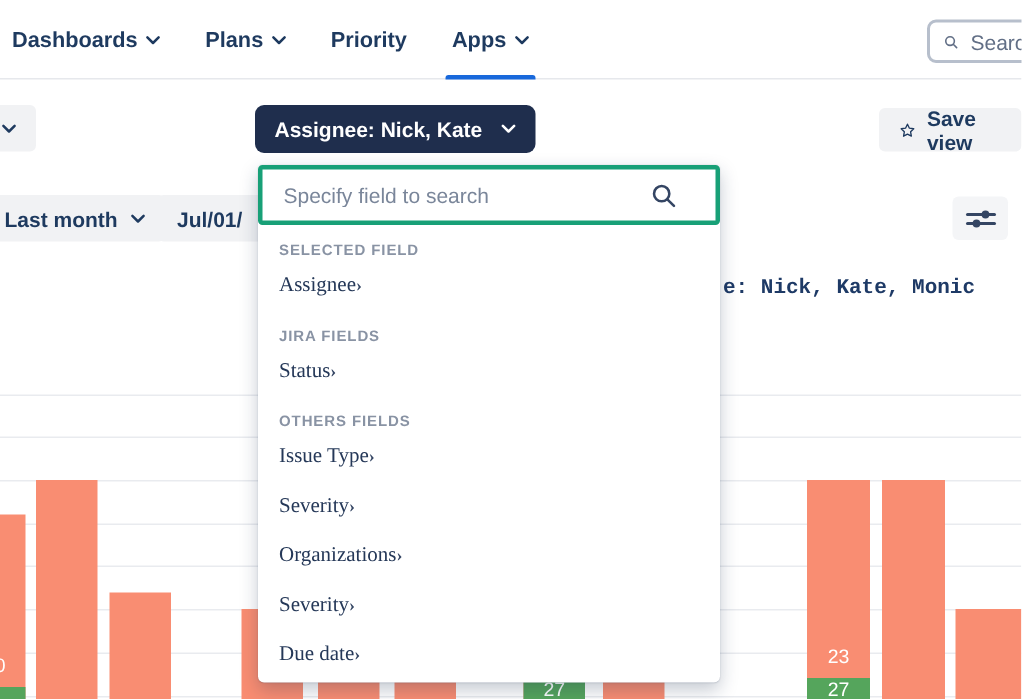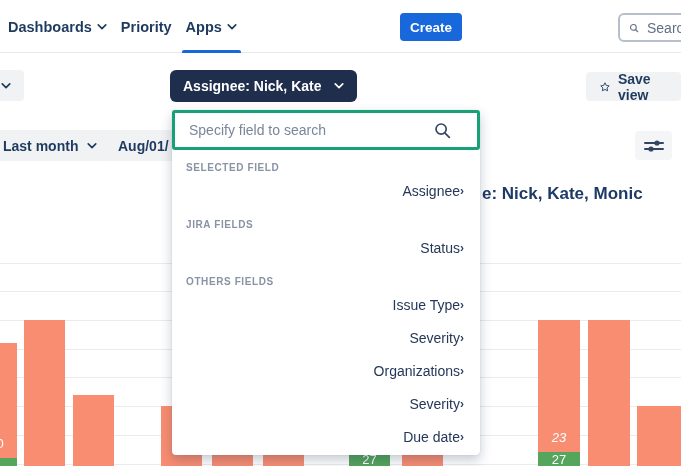--- a/index.html
+++ b/index.html
@@ -4,21 +4,21 @@
 <style>
   * { margin:0; padding:0; box-sizing:border-box; }
   html,body { width:681px; height:466px; }
   body {
     position:relative; overflow:hidden; background:#ffffff;
     font-family:"Liberation Sans", sans-serif; color:#1e3a5f;
   }
   
   .topnav { position:absolute; left:0; top:0; width:681px; height:53px;
             border-bottom:1px solid #e6e8ec; background:#fff; z-index:6; }
-  .nav-items { position:absolute; left:8px; top:0; height:53px; display:flex; align-items:center; gap:14px; }
+  .nav-items { position:absolute; left:8px; top:0; height:53px; display:flex; align-items:center; gap:30px; }
   .nav-item { display:flex; align-items:center; gap:5px; font-size:14.5px; font-weight:600;
               color:#1e3a5f; cursor:pointer; height:53px; position:relative; }
   .nav-item.active::after { content:""; position:absolute; left:-4px; right:-4px; bottom:0;
               height:3px; background:#1868db; border-radius:2px 2px 0 0; }
   .chev { width:10px; height:10px; flex:0 0 auto; }
   .create-btn { position:absolute; left:400px; top:13px; width:62px; height:28px;
               background:#1868db; color:#fff; border:none; border-radius:4px;
               font-size:13.5px; font-weight:700; font-family:inherit; cursor:pointer; }
   .search-box { position:absolute; left:618px; top:13px; width:110px; height:29px;
               border:2px solid #b7bfcc; border-radius:6px; background:#fff;
@@ -28,22 +28,22 @@
           display:flex; align-items:center; gap:9px; padding:0 13px;
           font-size:14px; font-weight:600; color:#1e3a5f; cursor:pointer; }
   .pill-board   { left:-12px; top:70px; }
   .pill-assignee{ left:170px; top:70px; height:32px; background:#1f2e4d; color:#fff; border-radius:6px; z-index:7; gap:12px;text-align:center;}
   .pill-save    { left:586px; top:72px; height:29px; gap:7px; font-weight:600; }
   .pill-range   { left:-10px; top:130px; }
   .pill-date    { left:105px; top:130px; width:150px; z-index:1; font-weight:600;}
   .btn-sliders  { left:635px; top:131px; width:37px; height:29px; padding:0;
                   justify-content:center; background:#f4f5f7; }
   
-  .chart-title { position:absolute; left:482px; top:184px; font-size:17px; font-weight:700;
-                 color:#1e3a66; white-space:nowrap; z-index:2; }
+  .chart-title { position:absolute; left:482px; top:184px; font-size:14px; font-weight:700;
+                 color:#1e3a66; white-space:nowrap; z-index:2;font-family:Liberation Mono, monospace; }
   
   .chart { position:absolute; left:0; top:258px; width:681px; height:208px; overflow:hidden; z-index:1; }
   .gridline { position:absolute; left:0; width:681px; height:1px; background:#e9ebef; }
   .bar { position:absolute; bottom:0; background:#f98d72; }
   .bar .seg-green { position:absolute; left:0; right:0; bottom:0; background:#55a55c; }
   .bar .bar-label { position:absolute; left:0; right:0; text-align:center; color:#fff;
                     font-size:13px; font-weight:500; }
   
   .dropdown { position:absolute; left:172px; top:110px; width:308px; height:345px; z-index:20;
               background:#fff; border-radius:3px 3px 4px 4px;
@@ -51,45 +51,50 @@
   .dd-search { position:absolute; left:0; top:0; width:308px; height:40px;
                border:3px solid #18a077; border-radius:3px; background:#fff;
                display:flex; align-items:center; padding:0 26px 0 14px; }
   .dd-search input { flex:1; border:none; outline:none; font-family:inherit; font-size:14px;
                color:#1e3a5f; background:transparent; }
   .dd-search input::placeholder { color:#7a869a; }
   .dd-body { position:absolute; left:0; top:40px; width:308px; }
   .dd-header { margin-top:10px; height:14px; padding-left:14px; font-size:10px; font-weight:600;
                letter-spacing:0.6px; color:#8993a4; text-transform:uppercase; display:flex; align-items:center; }
   .dd-item { height:33px; padding:0 16px 0 14px; display:flex; align-items:center;
-             justify-content:flex-end; font-size:14px; font-weight:500; color:#253858; cursor:pointer; }
+             justify-content:flex-start; font-size:14px; font-weight:500; color:#253858; cursor:pointer;font-family:Liberation Serif, serif; }
   .dd-item .chev-right { font-size:12px; font-weight:700; color:#344563; }
 </style>
 </head>
 <body>
 
 <div class="topnav">
   <div class="nav-items">
       <div class="nav-item">
         <span>Dashboards</span>
         <svg class="chev" viewBox="0 0 12 8">
           <polyline points="1.5,1.5 6,6 10.5,1.5" fill="none" stroke="#1e3a5f" stroke-width="2" stroke-linecap="round" stroke-linejoin="round"></polyline>
         </svg>
       </div>
       <div class="nav-item">
+        <span>Plans</span>
+        <svg class="chev" viewBox="0 0 12 8">
+          <polyline points="1.5,1.5 6,6 10.5,1.5" fill="none" stroke="#1e3a5f" stroke-width="2" stroke-linecap="round" stroke-linejoin="round"></polyline>
+        </svg>
+      </div>
+      <div class="nav-item">
         <span>Priority</span>
       </div>
       <div class="nav-item active">
         <span>Apps</span>
         <svg class="chev" viewBox="0 0 12 8">
           <polyline points="1.5,1.5 6,6 10.5,1.5" fill="none" stroke="#1e3a5f" stroke-width="2" stroke-linecap="round" stroke-linejoin="round"></polyline>
         </svg>
       </div>
     </div>
-  <button class="create-btn">Create</button>
   <div class="search-box">
     <svg class="chev" width="14" height="14" viewBox="0 0 16 16">
       <circle cx="7" cy="7" r="4.6" fill="none" stroke="#626f86" stroke-width="1.7"></circle>
       <line x1="10.4" y1="10.4" x2="14" y2="14" stroke="#626f86" stroke-width="1.7" stroke-linecap="round"></line>
     </svg>
     <span>Search</span>
   </div>
 </div>
 
 <div class="pill pill-board">
@@ -113,21 +118,21 @@
 </div>
 
 <div class="pill pill-range">
   <span>Last month</span>
   <svg class="chev" viewBox="0 0 12 8">
     <polyline points="1.5,1.5 6,6 10.5,1.5" fill="none" stroke="#1e3a5f" stroke-width="2" stroke-linecap="round" stroke-linejoin="round"></polyline>
   </svg>
 </div>
 
 <div class="pill pill-date">
-  <span>Aug/01/</span>
+  <span>Jul/01/</span>
 </div>
 
 <div class="pill btn-sliders">
   <svg width="22" height="16" viewBox="0 0 22 16">
     <line x1="2" y1="5" x2="20" y2="5" stroke="#344563" stroke-width="2" stroke-linecap="round"></line>
     <circle cx="14" cy="5" r="2.6" fill="#344563"></circle>
     <line x1="2" y1="11" x2="20" y2="11" stroke="#344563" stroke-width="2" stroke-linecap="round"></line>
     <circle cx="8" cy="11" r="2.6" fill="#344563"></circle>
   </svg>
 </div>
@@ -152,21 +157,21 @@
     <div class="bar" style="left: 161px; width: 41px; top: 148.1px;"></div>
     <div class="bar" style="left: 212px; width: 41px; top: 176.8px;"></div>
     <div class="bar" style="left: 263px; width: 41px; top: 176.8px;"></div>
     <div class="bar" style="left: 349px; width: 41px; top: 165.32px;">
       <div class="seg-green" style="height: 13.98px;"></div>
       <span class="bar-label" style="bottom: -1px;">27</span>
     </div>
     <div class="bar" style="left: 402px; width: 41px; top: 176.8px;"></div>
     <div class="bar" style="left: 538px; width: 42px; top: 62px;">
       <div class="seg-green" style="height: 13.98px;"></div>
-      <span class="bar-label" style="bottom: 20.98px; font-style: italic;">23</span>
+      <span class="bar-label" style="bottom: 20.98px;">23</span>
       <span class="bar-label" style="bottom: -1px;">27</span>
     </div>
     <div class="bar" style="left: 588px; width: 42px; top: 62px;"></div>
     <div class="bar" style="left: 637px; width: 44px; top: 148.1px;"></div>
   </div>
 
 <div class="dropdown">
   <div class="dd-search">
     <input type="text" placeholder="Specify field to search" style="">
     <svg width="17" height="17" viewBox="0 0 16 16">

